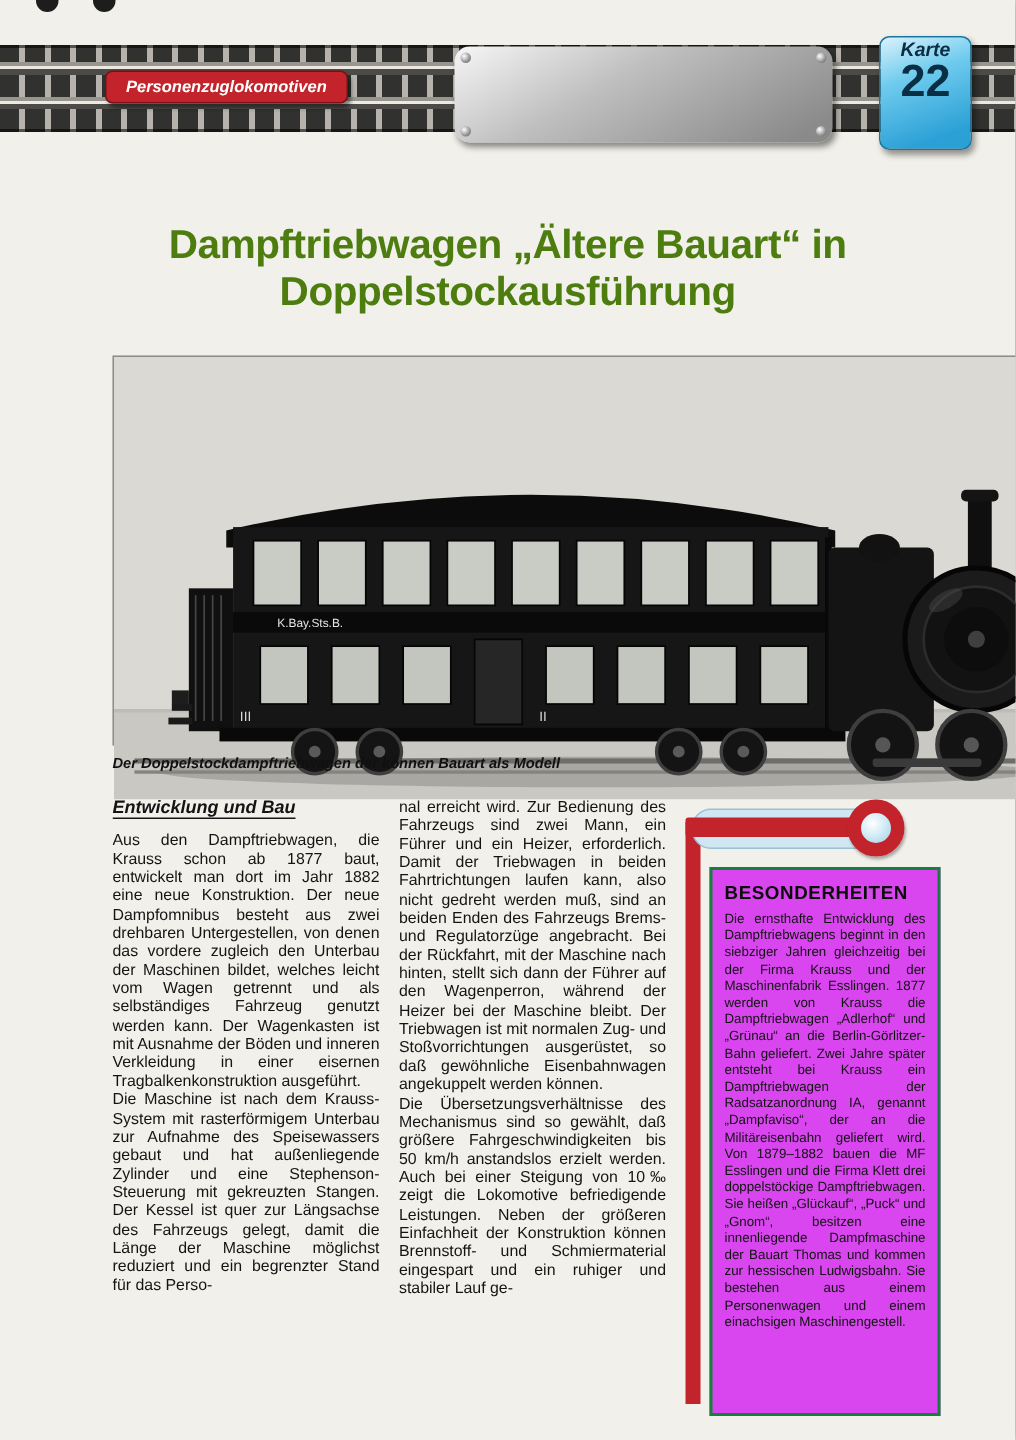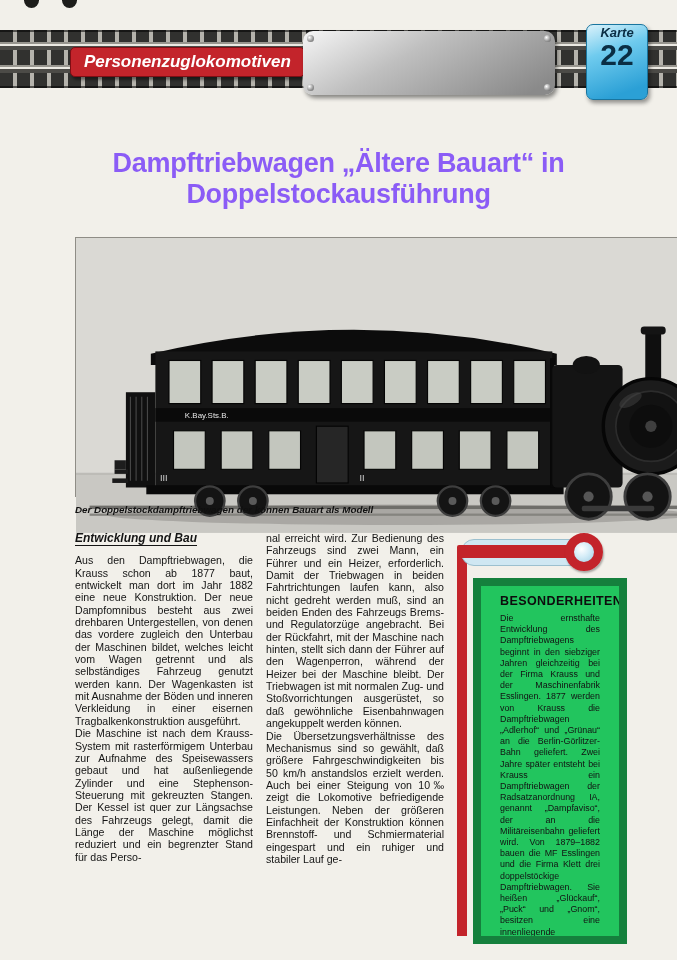--- a/index.html
+++ b/index.html
@@ -17,21 +17,21 @@
       linear-gradient(180deg,
         rgba(0,0,0,.55) 0 2px, transparent 2px 20%,
         #97958e 20% 24%, #ebe9e2 24% 28%, #4c4b47 28% 34%,
         transparent 34% 60%,
         #97958e 60% 64%, #ebe9e2 64% 68%, #4c4b47 68% 74%,
         transparent 74% calc(100% - 2px), rgba(0,0,0,.55) calc(100% - 2px) 100%),
       repeating-linear-gradient(90deg,#31312f 0 13px,#b5b3ac 13px 17px);
   }
 
   .cat-label{position:absolute;left:70px;top:47px;background:#c3242b;border:1px solid #7e0e14;
-    border-radius:5px;color:#fff;font-style:italic;font-weight:bold;font-size:17px;
+    border-radius:5px;color:#fff;font-style:italic;font-weight:bold;font-size:11px;
     padding:4px 13px;box-shadow:2px 3px 3px rgba(0,0,0,.45);white-space:nowrap;}
 
   .plate{position:absolute;left:303px;top:31px;width:252px;height:64px;border-radius:10px;
     background:linear-gradient(150deg,#f6f6f6,#bfbfbf 40%,#8a8a8a 92%);
     box-shadow:2px 3px 4px rgba(0,0,0,.45);padding:4px;box-sizing:border-box;}
   .plate-inner{position:relative;width:100%;height:100%;border-radius:7px;
     background:linear-gradient(180deg,#7ed2f0,#2196d2 55%,#1474ab);
     display:flex;flex-direction:column;align-items:center;justify-content:center;gap:3px;overflow:hidden;}
   .plate-inner::after{content:"";position:absolute;inset:0;pointer-events:none;
     background:linear-gradient(115deg,rgba(255,255,255,.5),rgba(255,255,255,0) 45%);}
@@ -45,21 +45,21 @@
   .screw.bl{left:4px;bottom:4px;} .screw.br{right:4px;bottom:4px;}
 
   .karte{position:absolute;left:586px;top:24px;width:60px;height:74px;border-radius:7px;
     background:linear-gradient(160deg,#dbf2fb,#6fcbee 35%,#2ba0d6 85%);
     border:1px solid #19759f;box-shadow:2px 3px 4px rgba(0,0,0,.4);
     display:flex;flex-direction:column;align-items:center;color:#0a2e44;}
   .karte-label{font-style:italic;font-weight:bold;font-size:13px;}
   .karte-number{font-weight:bold;font-size:30px;line-height:1;}
 
   .title{position:absolute;left:0;right:0;top:148px;text-align:center;font-weight:bold;
-    font-size:27px;line-height:1.16;color:#8b5cf6;letter-spacing:-0.3px;}
+    font-size:27px;line-height:1.16;color:#4d7c0f;letter-spacing:-0.3px;}
 
   .photo{position:absolute;left:75px;top:237px;width:628px;height:260px;
     background:#d9d8d3;border:1px solid #8f8d86;box-sizing:border-box;}
   .photo svg{position:absolute;inset:0;}
   .credit{position:absolute;right:0px;bottom:6px;writing-mode:vertical-rl;transform:rotate(180deg);
     font-size:6.5px;color:#3a3a3a;letter-spacing:.3px;}
 
   .caption{position:absolute;left:75px;top:504px;font-size:9.8px;font-weight:bold;font-style:italic;color:#101010;}
 
   .cols{position:absolute;left:75px;top:532px;width:552px;height:412px;display:flex;gap:13px;}
@@ -69,22 +69,22 @@
     border-bottom:1px solid #141414;padding-bottom:1px;margin-bottom:8px;}
 
   .sidebar{position:relative;width:170px;flex:none;}
   .stripe{position:absolute;left:0;top:16px;bottom:8px;width:10px;background:#c3242b;}
   .pin-back{position:absolute;left:4px;top:7px;width:132px;height:25px;border-radius:13px;
     background:#cfe7f2;border:1px solid #9cc0cf;}
   .pin-bar{position:absolute;left:0;top:13px;width:118px;height:13px;background:#c3242b;border-radius:2px;}
   .pin-ring{position:absolute;left:108px;top:1px;width:38px;height:38px;border-radius:50%;box-sizing:border-box;
     border:9px solid #c3242b;background:radial-gradient(circle at 38% 35%,#ffffff,#d4ecf7 45%,#9fcfe4);
     box-shadow:1px 2px 2px rgba(0,0,0,.3);}
-  .sb-box{position:absolute;left:16px;top:46px;right:0;bottom:0;border:8px solid #15803d;
-    background:#22c55e;padding:8px 19px;box-sizing:border-box;overflow:hidden;}
+  .sb-box{position:absolute;left:16px;top:46px;right:0;bottom:0;border:2px solid #15803d;
+    background:#d946ef;padding:8px 8px;box-sizing:border-box;overflow:hidden;}
   .sb-heading{font-weight:bold;font-size:12.5px;letter-spacing:.4px;margin-bottom:5px;color:#0d0d0d;}
   .sb-body{font-weight:normal;font-size:8.9px;line-height:11.2px;text-align:justify;color:#121212;}
 </style>
 </head>
 <body>
 
 <div class="page">
 
   <div class="hole h1"></div>
   <div class="hole h2"></div>

